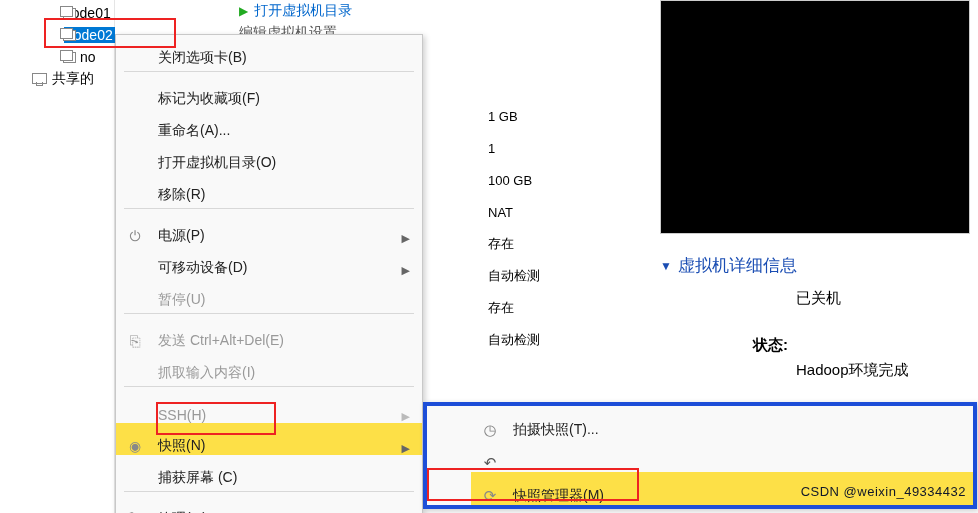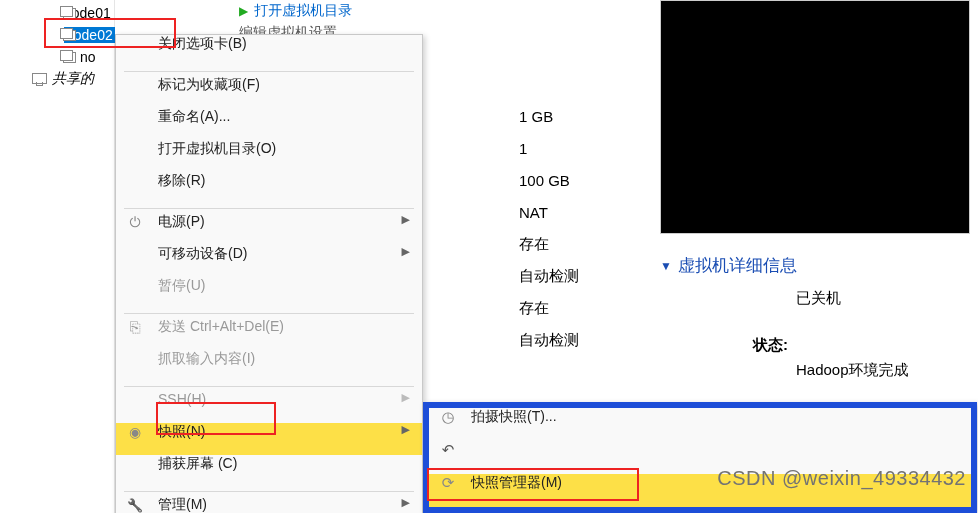--- a/index.html
+++ b/index.html
@@ -8,62 +8,62 @@
     .app { display: flex; height: 100%; }
     
     
     .sidebar { width: 115px; padding-top: 2px; border-right: 1px solid #e5e5e5; }
     .tree-item { display: flex; align-items: center; padding: 2px 4px 2px 60px; height: 22px; position: relative; }
     .tree-item.selected { background: transparent; }
     .tree-item.selected .label { background: #0078d4; color: #fff; padding: 0 2px; }
     .tree-item .vm-icon { width: 16px; height: 14px; margin-right: 4px; position: relative; }
     .tree-item .vm-icon::before { content: ""; position: absolute; width: 11px; height: 9px; border: 1px solid #888; left: 3px; top: 2px; background: #fff; }
     .tree-item .vm-icon::after { content: ""; position: absolute; width: 11px; height: 9px; border: 1px solid #888; left: 0; top: 0; background: #fff; }
-    .tree-item.shared { padding-left: 32px; font-style: italic; }
+    .tree-item.shared { padding-left: 32px; }
     .shared-icon { width: 16px; height: 14px; margin-right: 4px; position: relative; }
     .shared-icon::before { content: ""; position: absolute; width: 13px; height: 9px; border: 1px solid #888; top: 1px; background: #fff; }
     .shared-icon::after { content: ""; position: absolute; width: 5px; height: 3px; border: 1px solid #888; border-top: none; left: 4px; top: 10px; }
     .highlight-red { border: 2px solid #e22; }
     .highlight-box-1 { position: absolute; left: 44px; top: 18px; width: 132px; height: 30px; z-index: 100; pointer-events: none; }
     .highlight-box-2 { position: absolute; left: 156px; top: 402px; width: 120px; height: 33px; z-index: 100; pointer-events: none; }
     .highlight-box-3 { position: absolute; left: 427px; top: 468px; width: 212px; height: 33px; z-index: 100; pointer-events: none; }
     
     
     .center { flex: 1; padding-left: 10px; padding-top: 0; position: relative; }
     .action-row { display: flex; align-items: center; height: 22px; color: #0066cc; }
     .action-row .play-icon { color: #2a2; margin-right: 6px; font-size: 12px; }
     .action-row.edit { color: #888; }
     
     
     .context-menu { position: absolute; left: 115px; top: 34px; width: 308px; background: #f9f9f9; border: 1px solid #c8c8c8; box-shadow: 2px 2px 6px rgba(0,0,0,0.2); z-index: 50; }
-    .menu-item { display: flex; align-items: flex-start; height: 32px; padding-left: 42px; padding-right: 10px; position: relative; color: #222; }
+    .menu-item { display: flex; align-items: flex-end; height: 32px; padding-left: 42px; padding-right: 10px; position: relative; color: #222; }
     .menu-item.disabled { color: #999; }
     .menu-item.hover { background: #fde047; }
     .menu-item .arrow { position: absolute; right: 12px; color: #666; font-size: 11px; }
     .menu-item .micon { position: absolute; left: 10px; width: 18px; height: 18px; display: flex; align-items: center; justify-content: center; color: #888; }
     .menu-sep { height: 1px; background: #d8d8d8; margin: 4px 8px; }
     
     
-    .submenu { position: absolute; left: 423px; top: 402px; width: 554px; background: #f9f9f9; border: 6px solid #1d4ed8; box-shadow: 2px 2px 6px rgba(0,0,0,0.2); z-index: 60; }
+    .submenu { position: absolute; left: 423px; top: 402px; width: 554px; background: #f9f9f9; border: 4px solid #1d4ed8; box-shadow: 2px 2px 6px rgba(0,0,0,0.2); z-index: 60; padding-left: 44px; }
     .submenu .menu-item { height: 33px; }
     
     
     .vm-specs { position: absolute; left: 488px; top: 100px; }
     .spec-row { height: 32px; display: flex; align-items: center; }
-    .spec-val { font-size: 15px; margin-left: 31px; }
+    .spec-val { font-size: 13px; }
     
     
     .right-panel { position: absolute; left: 660px; top: 0; right: 0; }
     .thumb { width: 310px; height: 234px; background: #000; margin-bottom: 20px; border: 1px solid #ccc; }
     .details-header { color: #1a4db3; font-size: 17px; display: flex; align-items: center; margin-bottom: 12px; }
     .details-header .tri { color: #1a4db3; margin-right: 6px; font-size: 12px; }
     .detail-row { display: flex; margin-bottom: 6px; font-size: 15px; }
     .detail-label { width: 128px; text-align: right; font-weight: bold; margin-right: 8px; margin-top: 47px; }
     
-    .watermark { position: absolute; right: 12px; bottom: 23px; color: #737373; font-size: 20px; z-index: 200; pointer-events: none; letter-spacing: 0.5px; }
+    .watermark { position: absolute; right: 12px; bottom: 14px; color: #0f172a; font-size: 13px; z-index: 200; pointer-events: none; letter-spacing: 0.5px; }
     
     .icon-power::before { content: "⏻"; }
     .icon-send::before { content: "⎘"; color:#999; }
     .icon-snap { color: #2a8cd4; }
     .icon-snap::before { content: "◉"; font-size: 14px; }
     .icon-snapmgr { color: #2a8cd4; }
     .icon-snapmgr::before { content: "⟳"; font-size: 15px; }
     .icon-wrench::before { content: "🔧"; font-size: 13px; filter: grayscale(1) brightness(0.6); }
     .icon-clock { color: #d98b2a; }
     .icon-clock::before { content: "◷"; font-size: 15px; }

